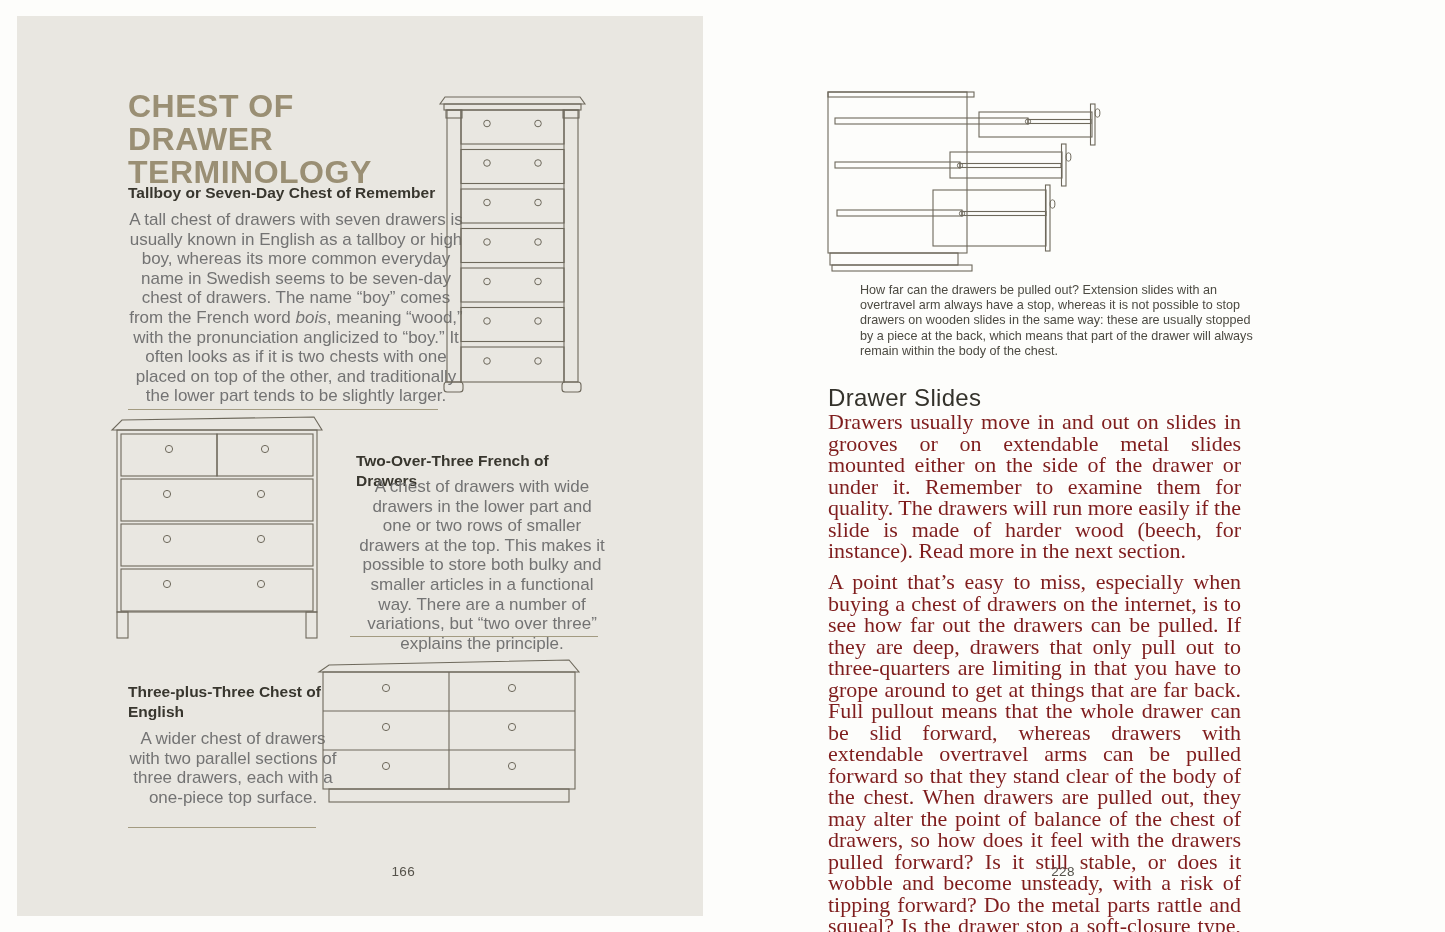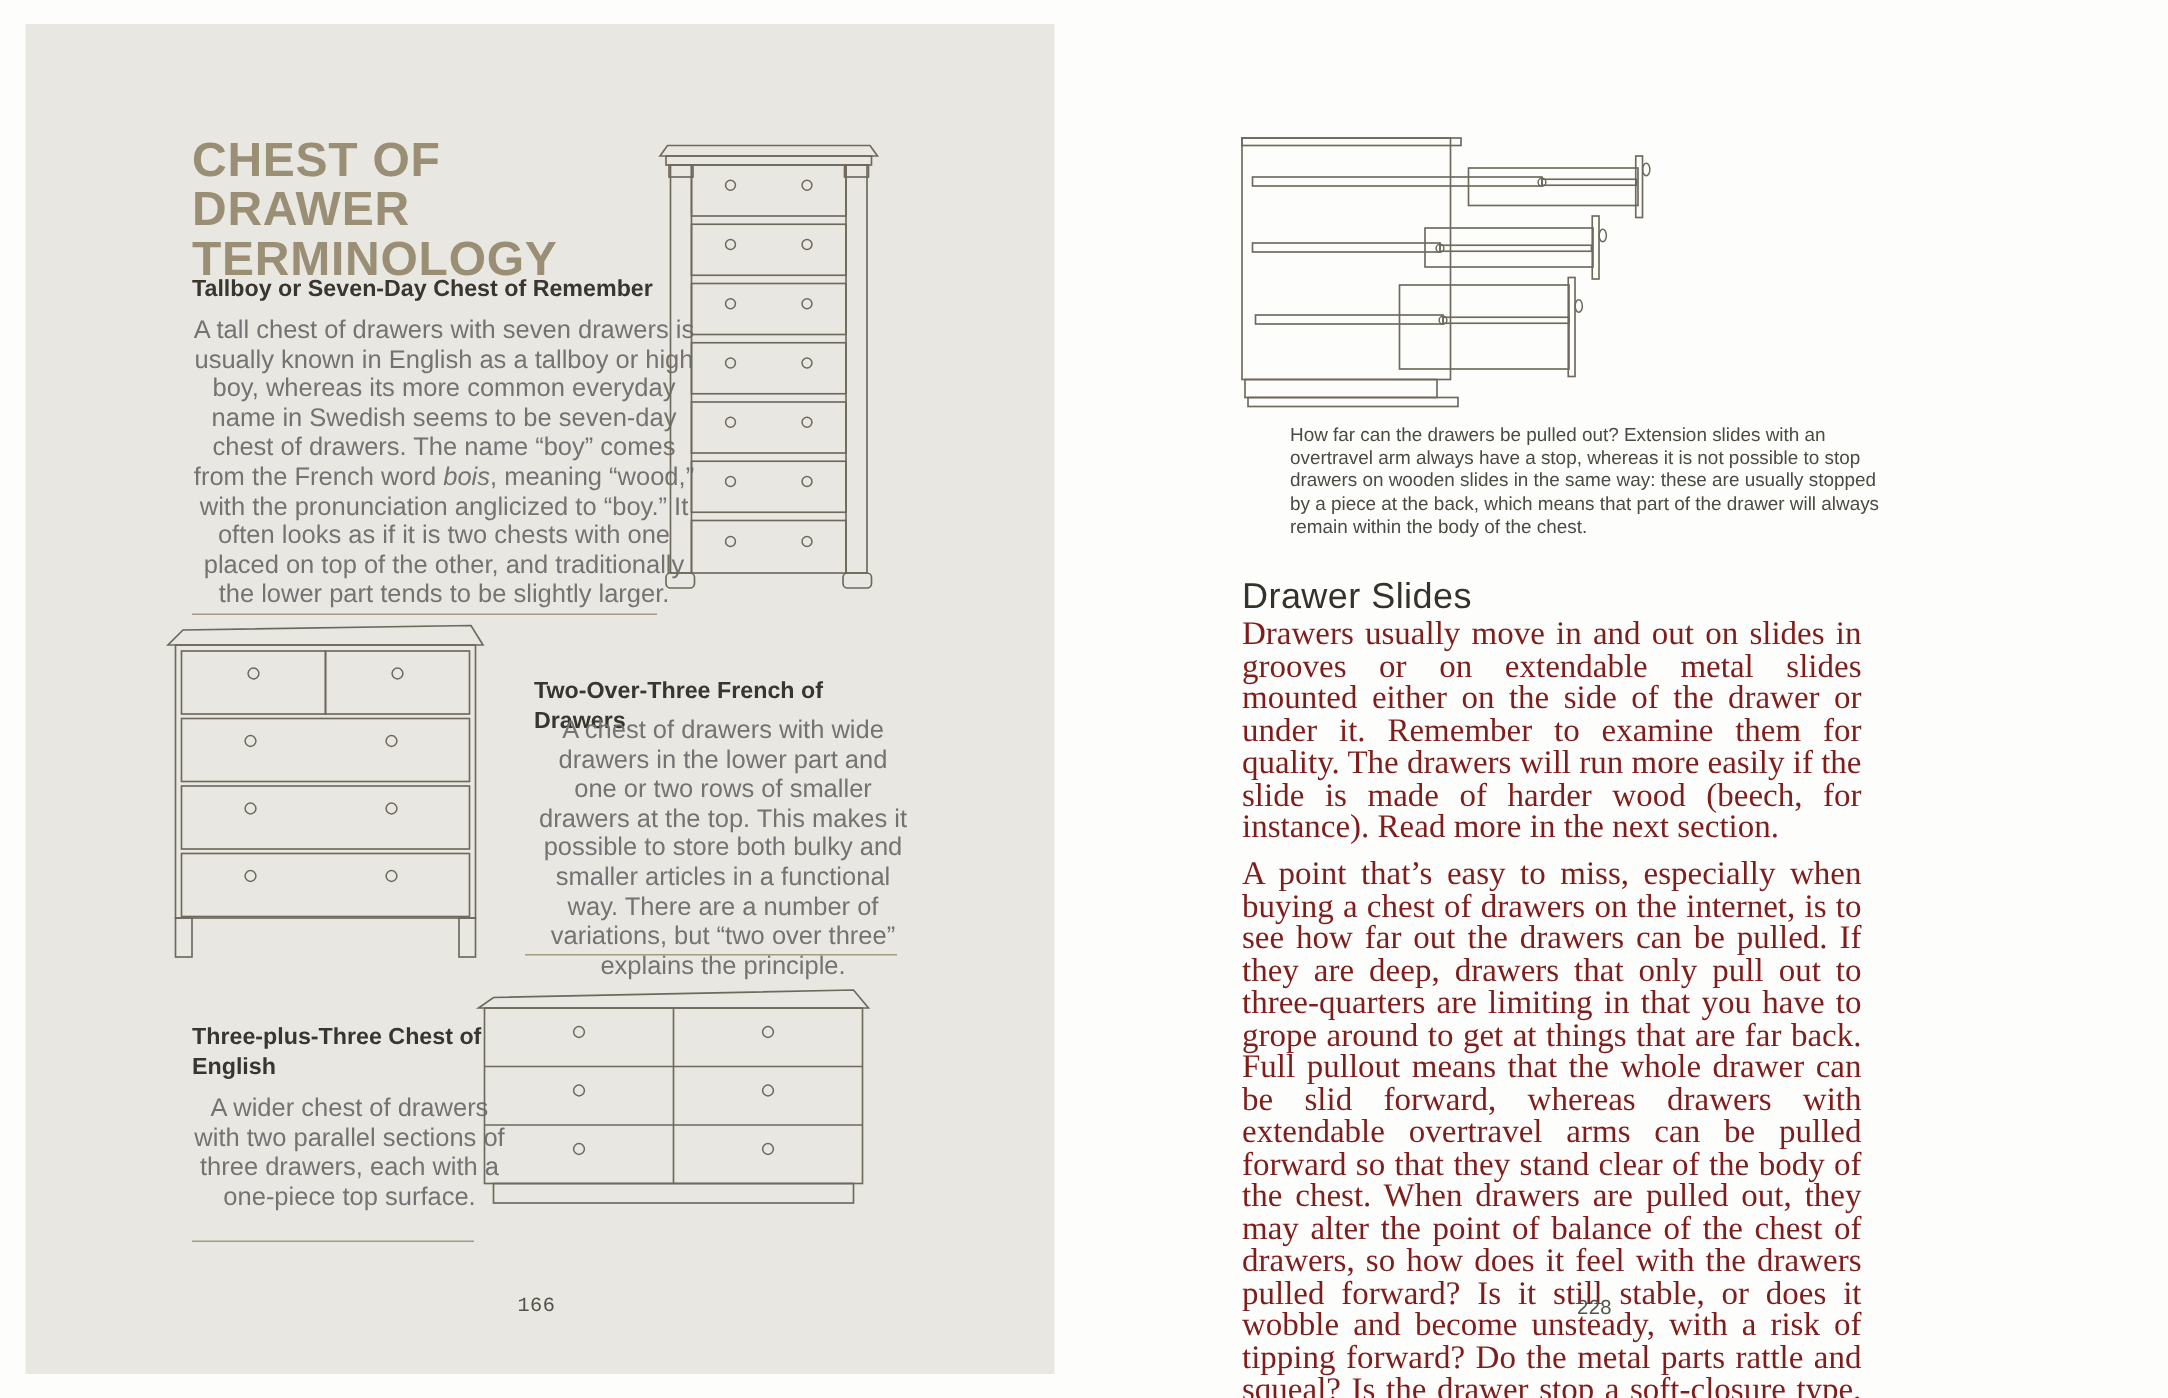--- a/index.html
+++ b/index.html
@@ -33,21 +33,21 @@
 
   .tot-heading { position: absolute; left: 339px; top: 435px; width: 250px; }
   .tot-body    { position: absolute; left: 339px; top: 461px; width: 252px; }
 
   .tpt-heading { position: absolute; left: 111px; top: 666px; width: 215px; }
   .tpt-body    { position: absolute; left: 111px; top: 713px; width: 210px; }
 
   .page-num {
     position: absolute; font-size: 13.5px; color: #55524a; letter-spacing: 0.3px;
   }
-  .page-num-left  { left: 345px; top: 864px; width: 70px; text-align: left; font-family: Liberation Mono, monospace; }
+  .page-num-left  { left: 345px; top: 864px; width: 70px; text-align: right; }
   .page-num-right { left: 1028px; top: 864px; width: 70px; text-align: center; }
 
   .illus { position: absolute; }
   .illus-tallboy { left: 435px; top: 93px; }
   .illus-tot     { left: 108px; top: 412px; }
   .illus-tpt     { left: 316px; top: 657px; }
 
   
   .right-page { position: absolute; left: 703px; top: 0; width: 742px; height: 932px; background: #fdfdfb; }
   .illus-slides { left: 826px; top: 86px; }

